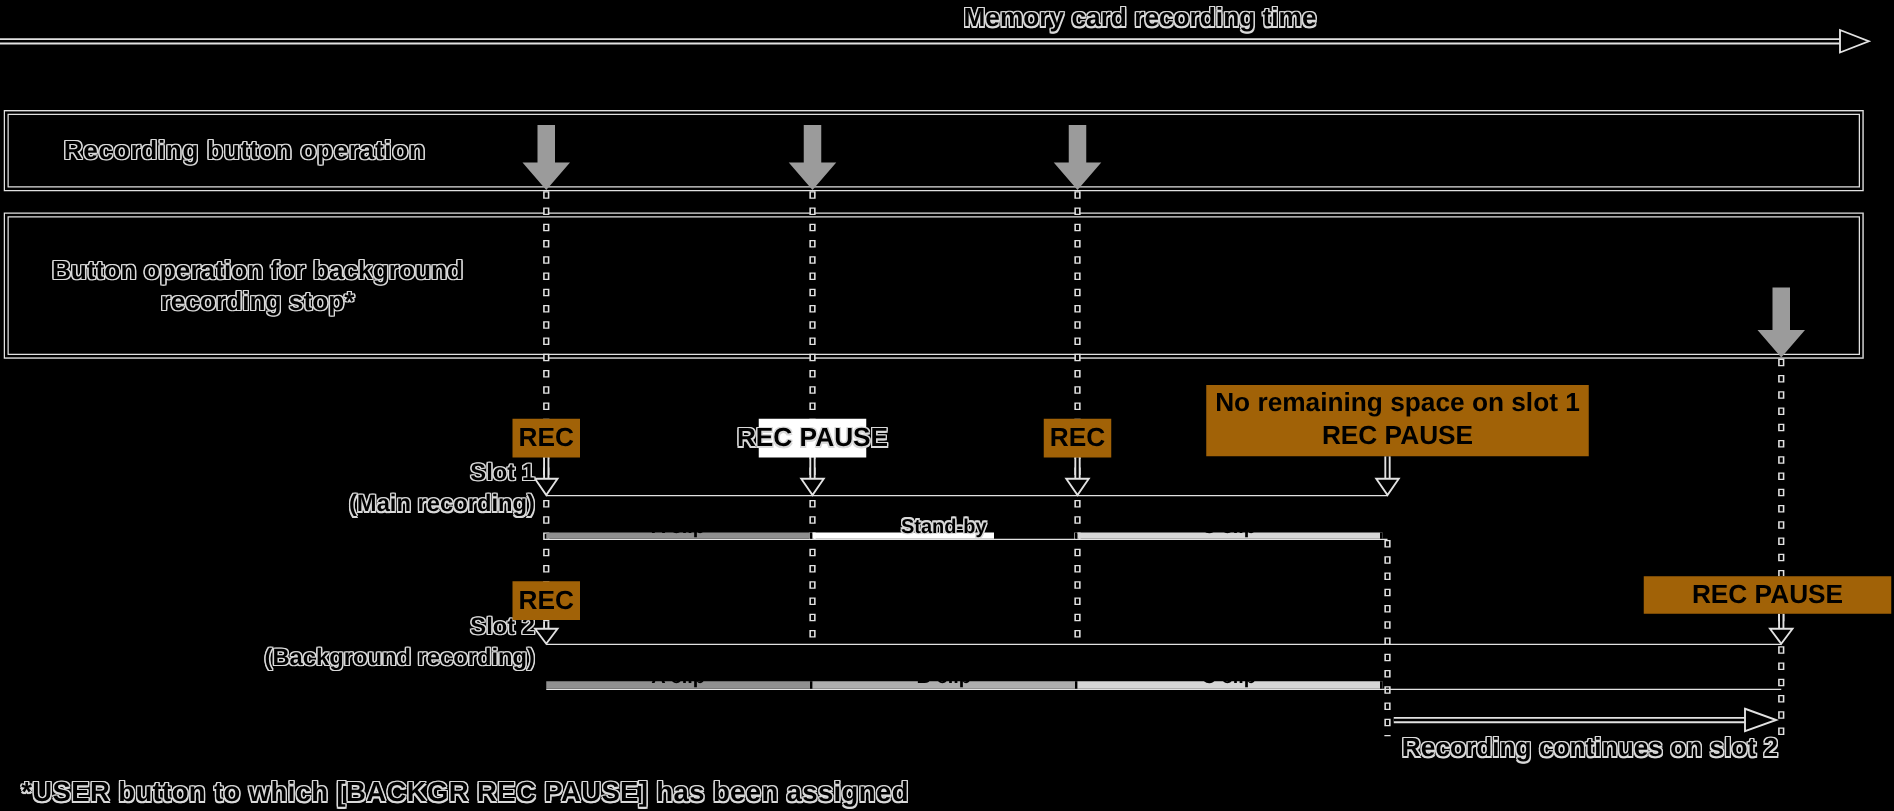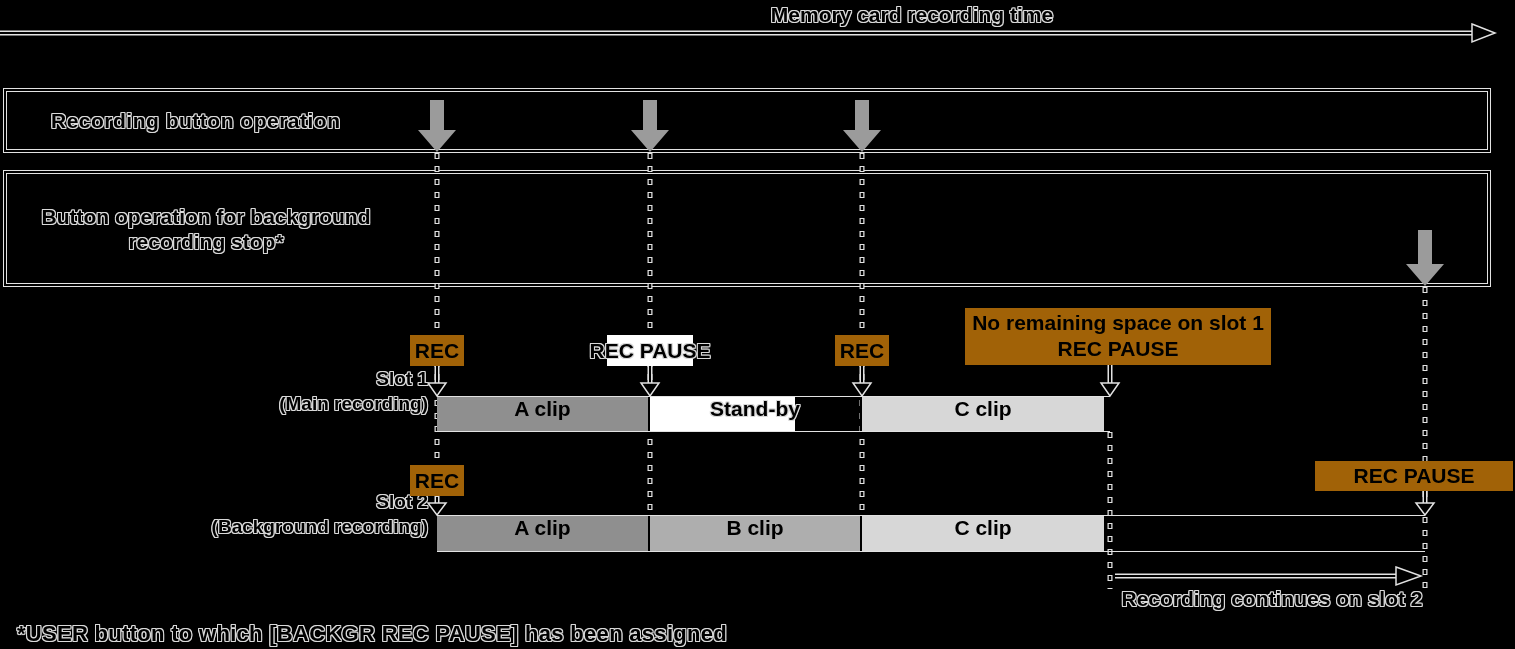--- a/index.html
+++ b/index.html
@@ -31,22 +31,22 @@
   #box1{left:3px;top:88px;width:1488px;height:65px;}
   #box2{left:3px;top:170px;width:1488px;height:117px;}
   .frame-label1{padding-left:47px;font-size:21px;letter-spacing:.5px;white-space:nowrap;}
   .frame-label2{width:380px;margin-left:12px;text-align:center;font-size:21px;line-height:25px;}
   .slotlab{width:290px;text-align:right;font-size:19px;line-height:25px;z-index:4;}
   #slot1-label{left:138px;top:366px;}
   #slot2-label{left:138px;top:489px;}
   .bar{display:flex;border-top:1px solid #e2e2e2;border-bottom:1px solid #e2e2e2;box-sizing:border-box;z-index:3;}
   #bar1{left:437px;top:396px;width:673px;height:36px;}
   #bar2{left:437px;top:515px;width:988px;height:37px;}
-  .seg{display:flex;align-items:flex-start;justify-content:center;font-size:21px;
-       box-sizing:border-box;border-right:2px solid #000;white-space:nowrap;}
+  .seg{display:flex;align-items:flex-end;justify-content:center;font-size:16px;
+       box-sizing:border-box;border-right:2px solid #000;white-space:nowrap;margin-top:29px;}
   .w-a{width:213px;}.w-sb{width:212px;}.w-c{width:244px;}.w-d{width:315px;border-right:none;}
   .fill-a{background:#8f8f8f;}
   .fill-b{background:#aeaeae;}
   .fill-c{background:#d7d7d7;}
   .fill-sb{background:linear-gradient(90deg,#fff 0px,#fff 145px,rgba(0,0,0,0) 145px);}
   .wlabel{background:#a16207;text-align:center;font-size:21px;z-index:4;box-sizing:border-box;}
   #rec1{left:410px;top:335px;width:54px;height:31px;line-height:31px;}
   #rec2{left:835px;top:335px;width:54px;height:31px;line-height:31px;}
   #rp1box{left:607px;top:335px;width:86px;height:31px;background:#fff;z-index:4;}
   #rp1text{left:650px;top:335px;transform:translateX(-50%);line-height:31px;font-size:21px;white-space:nowrap;z-index:5;}

